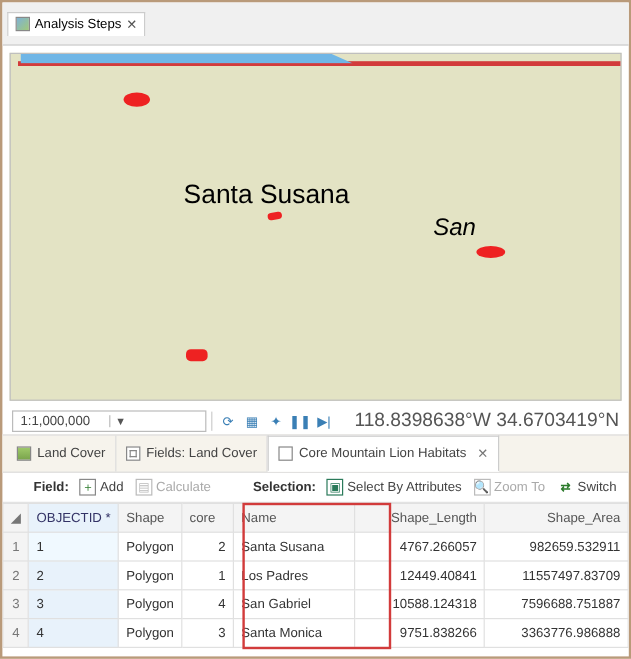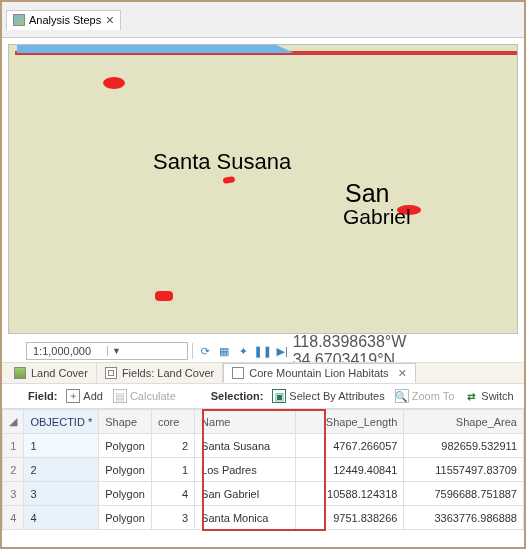--- a/index.html
+++ b/index.html
@@ -70,26 +70,26 @@
   .b2 { top: 124px; left: 206px; width: 12px; height: 6px; border-radius: 3px; transform: rotate(-10deg);}
   .b3 { top: 152px; left: 380px; width: 24px; height: 10px; }
   .b4 { top: 238px; left: 138px; width: 18px; height: 10px; border-radius: 4px; }
   .map-label {
     position: absolute;
     font-size: 22px;
     color: #000;
     font-weight: 500;
   }
   .lbl1 { top: 96px; left: 136px; }
-  .lbl2 { top: 126px; left: 328px; font-size: 25px; }
+  .lbl2 { top: 126px; left: 344px; font-size: 20px; font-style: italic; }
   .lbl3 { top: 152px; left: 326px; font-size: 21px; }
 
   .map-toolbar {
     height: 22px;
-    padding: 0 24px;
+    padding: 0 8px;
     display: flex;
     align-items: center;
     gap: 2px;
     color: #444;
   }
   .scale-sel {
     display: flex; align-items: center;
     border: 1px solid #bbb;
     height: 18px;
     background: #fff;
@@ -103,21 +103,21 @@
     color: #3a7fb5;
     font-size: 11px;
   }
   .coords {
     margin-left: auto;
     color: #555;
     font-size: 16px;
   }
 
   .view-tabs {
-    height: 22px;
+    height: 32px;
     background: #f6f3ec;
     border-top: 1px solid #ddd;
     border-bottom: 1px solid #ddd;
     display: flex;
     align-items: stretch;
     padding-left: 4px;
   }
   .view-tab {
     display: flex; align-items: center; gap: 5px;
     padding: 0 8px;
@@ -194,21 +194,20 @@
 
 <div class="map-area">
   <div class="map-inner">
     <div class="ocean"></div>
     <div class="blob b1"></div>
     <div class="blob b2"></div>
     <div class="blob b3"></div>
     <div class="blob b4"></div>
     <div class="map-label lbl1">Santa Susana</div>
     <div class="map-label lbl2">San</div>
-    <div class="map-label lbl3">Gabriel</div>
   </div>
 </div>
 
 <div class="map-toolbar">
   <div class="scale-sel">
     <span>1:1,000,000</span>
     <span class="dd">▼</span>
   </div>
   <span class="tb-divider"></span>
   <div class="tb-btn">⟳</div>

